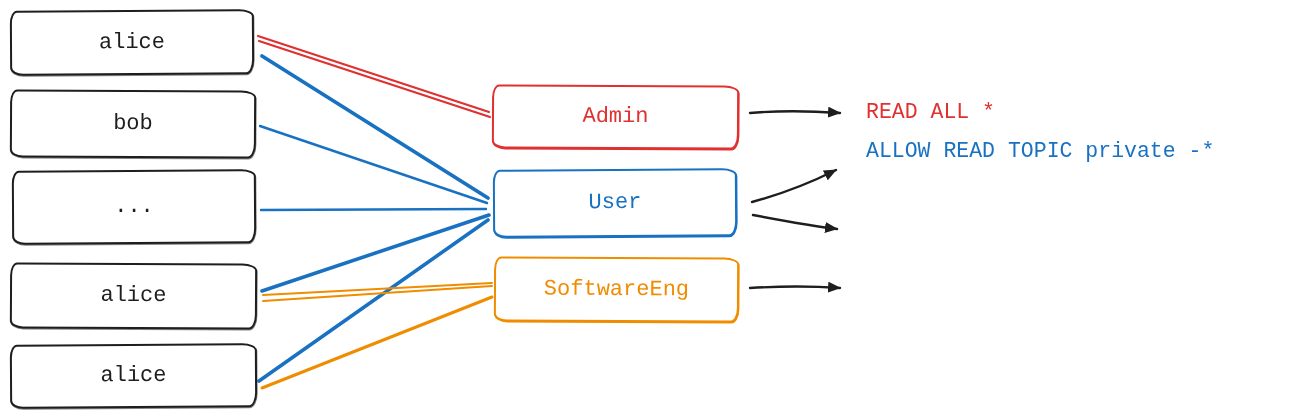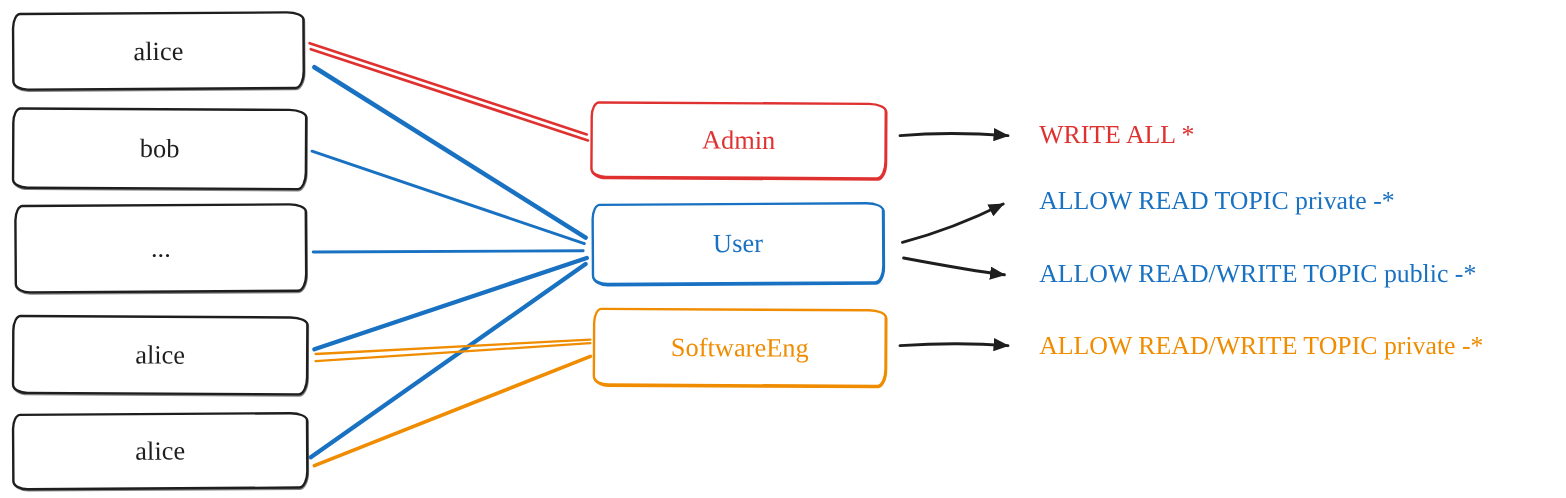--- a/index.html
+++ b/index.html
@@ -1,20 +1,20 @@
 <!DOCTYPE html>
 <html style="--ink: #1e1e1e; --red: #e03131; --blue: #1971c2; --orange: #f08c00; --background: #ffffff;"><head>
 <meta charset="utf-8">
 <style>
   html,body{margin:0;padding:0;background:#fff;}
   .canvas{
     position:relative;
     width:1305px;height:415px;
     background:var(--background,#ffffff);
-    font-family:Liberation Serif, serif;
+    font-family:Liberation Mono, monospace;
     overflow:hidden;
     text-align:center;
   }
   .wires{position:absolute;left:0;top:0;width:1305px;height:415px;z-index:1;}
   .wires line,.wires path{stroke-linecap:round;}
   .stroke-red{stroke:var(--red);}
   .stroke-blue{stroke:var(--blue);}
   .stroke-orange{stroke:var(--orange);}
   .arrow{fill:none;stroke:var(--ink);stroke-width:2.4;marker-end:url(#ah);}
   #ah path{fill:var(--ink);}
@@ -93,25 +93,19 @@
     <span>Admin</span>
   </div>
   <div class="node role-user tilt-a" style="left:493px;top:169px;width:240px;height:64px">
     <span>User</span>
   </div>
   <div class="node role-swe tilt-b" style="left:494px;top:257px;width:241px;height:61px">
     <span>SoftwareEng</span>
   </div>
 
   <div class="perm perm-red" style="top:113px">
-    <span>WRITE ALL *</span>
+    <span>READ ALL *</span>
   </div>
-  <div class="perm perm-blue" style="top:168px">
+  <div class="perm perm-blue" style="top:152px">
     <span>ALLOW READ TOPIC private -*</span>
-  </div>
-  <div class="perm perm-blue" style="top:229px">
-    <span>ALLOW READ/WRITE TOPIC public -*</span>
-  </div>
-  <div class="perm perm-orange" style="top:289px">
-    <span>ALLOW READ/WRITE TOPIC private -*</span>
   </div>
 
 </div>
 
 </body></html>

